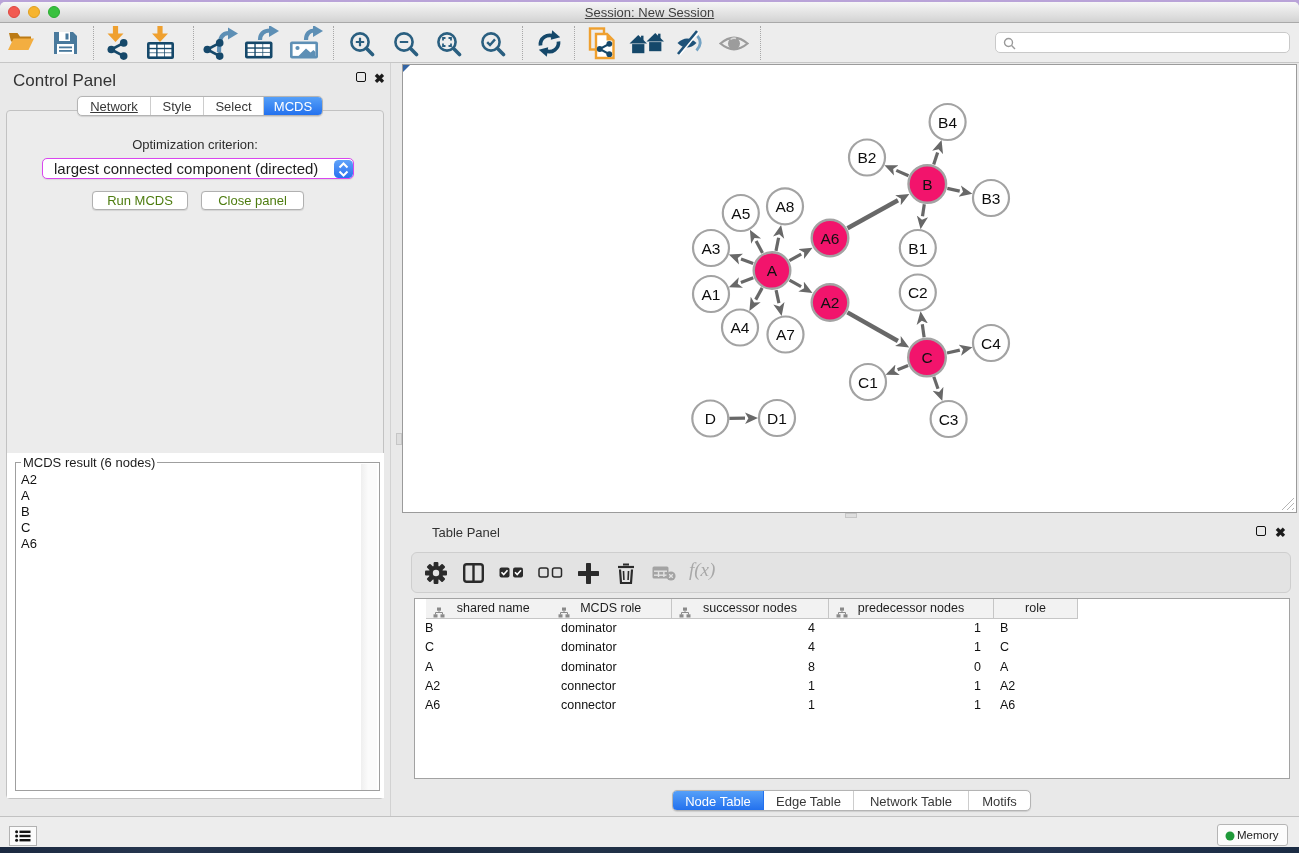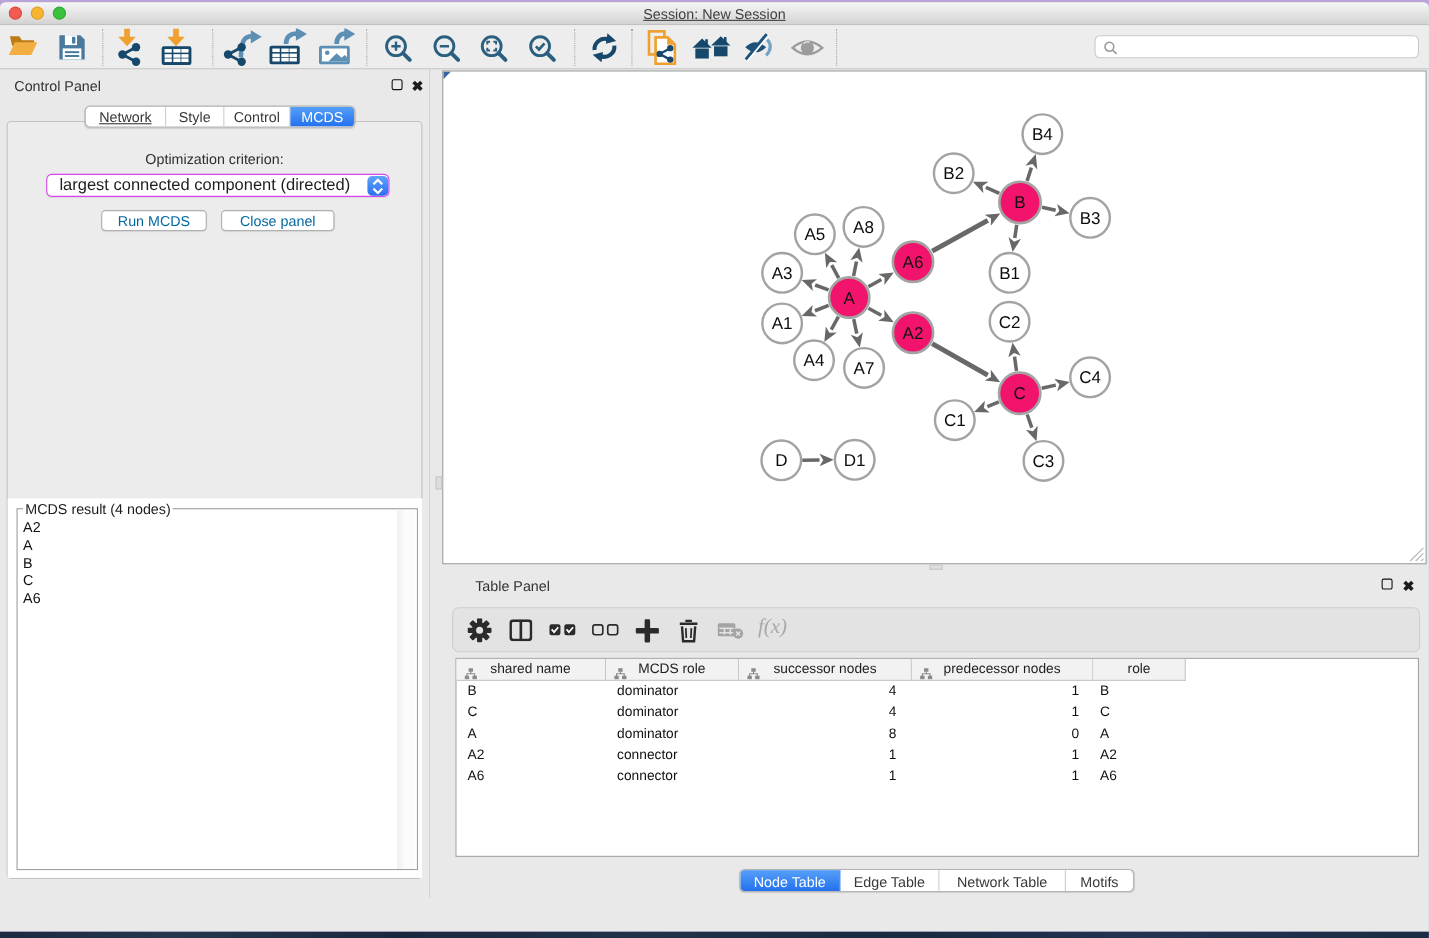--- a/index.html
+++ b/index.html
@@ -14,39 +14,39 @@
   .tl { position:absolute; width:12px; height:12px; border-radius:50%; top:3.5px; }
   #titletext { position:absolute; top:3px; left:0; width:100%; text-align:center;
     font-size:13px; color:#3f3f3f;text-decoration:underline; }
   #toolbar { position:absolute; left:0; top:21px; width:100%; height:40px;
     background:#ededed; border-bottom:1px solid #c6c6c6; }
   .tsep { position:absolute; top:3px; height:34px; width:0;
     border-left:1px dotted #a8a8a8; }
   #searchbox { position:absolute; left:995px; top:9px; width:295px; height:21px;
     background:#fff; border:1px solid #c9c9c9; border-radius:5px; }
   
-  #cp-title { position:absolute; left:13px; top:69px; font-size:13px; color:#323232; }
+  #cp-title { position:absolute; left:13px; top:69px; font-size:17px; color:#323232; }
   .winbtns { position:absolute; font-size:13px; color:#1b1b1b; }
   .seg { position:absolute; display:flex; background:#fff; border:1px solid #b4b4b4;
     border-radius:5px; overflow:hidden; box-shadow:0 0.5px 1px rgba(0,0,0,0.12); }
   .seg > div { font-size:13px; color:#383838; text-align:center; border-right:1px solid #cdcdcd; }
   .seg > div:last-child { border-right:none; }
   .seg > div.sel { background:linear-gradient(#56a0f8,#2371ee); color:#fff; border-right-color:#2371ee; }
   #cp-panel { position:absolute; left:6px; top:108px; width:378px; height:689px;
     background:#ececec; border:1px solid #c2c2c2; border-radius:4px; }
   #optlabel { position:absolute; left:0; top:135px; width:390px; text-align:center;
     font-size:13px; color:#2d2d2d; }
   #cselect { position:absolute; left:42px; top:156px; width:312px; height:21px;
     background:#fff; border:1px solid #d946ef; border-radius:5px;
     font-size:15px; color:#1e1e1e; line-height:19px; padding-left:11px;
     box-shadow:0 0.5px 1px rgba(0,0,0,0.08); }
   #cstepper { position:absolute; right:0.5px; top:0.5px; width:19px; height:18.5px;
     background:linear-gradient(#60a3f9,#2a70ef); border-radius:4.5px; }
   .btn { position:absolute; height:19px; background:#fff; border:1px solid #b0b0b0;
-    border-radius:4px; font-size:13px; color:#0369a1; text-align:center; line-height:17px;
+    border-radius:4px; font-size:13px; color:#4d7c0f; text-align:center; line-height:17px;
     box-shadow:0 0.5px 1px rgba(0,0,0,0.1); }
   #whitewrap { position:absolute; left:7px; top:451px; width:377px; height:345px; background:#fff; }
   #fieldset { position:absolute; left:8px; top:9px; width:365px; height:329px;
     border:1px solid #9f9f9f; }
   #fslegend { position:absolute; left:5px; top:-8px; background:#fff; padding:0 2px;
     font-size:13px; color:#1c1c1c; }
   #fslist { position:absolute; left:5px; top:9px; font-size:13px; color:#111; line-height:15.9px; }
   #fsscroll { position:absolute; right:2px; top:1px; width:16px; height:326px;
     background:linear-gradient(90deg,#efefef,#fbfbfb 45%,#fbfbfb); }
   
@@ -219,38 +219,38 @@
       </div>
   </div>
 
   <div class="abs" style="left:390px;top:61px;width:1px;height:753px;background:#d2d2d2;"></div>
   <div id="cp-title">Control Panel</div>
   <div class="winbtns" style="left:356px;top:68px;"><span style="display:inline-block;width:10px;height:10px;border:1.5px solid #111;border-radius:2px;"></span></div>
   <div class="winbtns" style="left:374px;top:69px;font-weight:bold;">✖</div>
   <div class="seg" style="left:77px;top:94px;height:20px;z-index:5;">
     <div style="width:73px;line-height:20px;text-decoration:underline;">Network</div>
     <div style="width:53px;line-height:20px;">Style</div>
-    <div style="width:60px;line-height:20px;">Control</div>
+    <div style="width:60px;line-height:20px;">Select</div>
     <div class="sel" style="width:58px;line-height:20px;">MCDS</div>
   </div>
   <div id="cp-panel"></div>
   <div id="optlabel">Optimization criterion:</div>
   <div id="cselect">largest connected component (directed)
     <div id="cstepper">
         <svg class="abs" style="left:3px;top:2px" width="13" height="15" viewBox="0 0 13 15">
           <path d="M2.5,5.5 L6.5,1.5 L10.5,5.5" stroke="#fff" stroke-width="2" fill="none"></path>
           <path d="M2.5,9.5 L6.5,13.5 L10.5,9.5" stroke="#fff" stroke-width="2" fill="none"></path>
         </svg>
       </div>
   </div>
   <div class="btn" style="left:92px;top:189px;width:96px;">Run MCDS</div>
   <div class="btn" style="left:201px;top:189px;width:103px;">Close panel</div>
   <div id="whitewrap">
     <div id="fieldset">
-      <div id="fslegend">MCDS result (4 nodes)</div>
+      <div id="fslegend">MCDS result (6 nodes)</div>
       <div id="fslist">A2<br>A<br>B<br>C<br>A6</div>
       <div id="fsscroll"></div>
     </div>
   </div>
 
   <div id="gwin">
     <svg class="abs" style="left:0;top:0;z-index:4" width="7" height="7" viewBox="0 0 7 7">
         <path d="M0,0 L7,0 L0,7 Z" fill="#3465a4"></path>
       </svg>
     <svg class="abs" style="left:0;top:23px;" width="893" height="425" viewBox="0 0 893 425">
@@ -380,21 +380,21 @@
         <rect x="2.0" y="4.5" width="13" height="1.4" fill="#e3e3e3"></rect>
         <rect x="5.833333333333333" y="5.5" width="1.4" height="5.5" fill="#e3e3e3"></rect>
         <rect x="2.0" y="8.5" width="13" height="1.4" fill="#e3e3e3"></rect>
         <rect x="11.166666666666666" y="5.5" width="1.4" height="5.5" fill="#e3e3e3"></rect>
         <circle cx="19" cy="10" r="4.6" fill="#a3a3a3"></circle>
         <path d="M17.2,8.2 l3.6,3.6 M20.8,8.2 l-3.6,3.6" stroke="#e3e3e3" stroke-width="1.3"></path>
       </svg>
 <div class="abs" style="left:277px;top:6px;font-family:'Liberation Serif',serif;font-style:italic;font-size:19px;color:#a8a8a8;">f(x)</div>
     </div>
   <div id="tbl">
-    <div class="th" style="left:0px;width:135.5px;"><span style="position:absolute;left:7px;top:4px;"><svg width="12" height="11" viewBox="0 0 12 11" style="vertical-align:-1.5px">
+    <div class="th" style="left:11px;width:135.5px;"><span style="position:absolute;left:7px;top:4px;"><svg width="12" height="11" viewBox="0 0 12 11" style="vertical-align:-1.5px">
             <rect x="4" y="0.5" width="4" height="3.2" fill="#8a8a8a"></rect>
             <path d="M6,3.5 v2 M2.5,7.5 v-2 h7 v2" stroke="#8a8a8a" stroke-width="1" fill="none"></path>
             <rect x="0.5" y="7.3" width="4" height="3.2" fill="#8a8a8a"></rect>
             <rect x="7.5" y="7.3" width="4" height="3.2" fill="#8a8a8a"></rect>
           </svg></span>shared name</div>
 <div class="th" style="left:135.5px;width:121.5px;"><span style="position:absolute;left:7px;top:4px;"><svg width="12" height="11" viewBox="0 0 12 11" style="vertical-align:-1.5px">
             <rect x="4" y="0.5" width="4" height="3.2" fill="#8a8a8a"></rect>
             <path d="M6,3.5 v2 M2.5,7.5 v-2 h7 v2" stroke="#8a8a8a" stroke-width="1" fill="none"></path>
             <rect x="0.5" y="7.3" width="4" height="3.2" fill="#8a8a8a"></rect>
             <rect x="7.5" y="7.3" width="4" height="3.2" fill="#8a8a8a"></rect>
@@ -440,14 +440,29 @@
   </div>
   <div class="seg" style="left:672px;top:788px;height:21px;">
     <div class="sel" style="width:91px;line-height:21px;">Node Table</div>
     <div style="width:90px;line-height:21px;">Edge Table</div>
     <div style="width:115px;line-height:21px;">Network Table</div>
     <div style="width:61px;line-height:21px;">Motifs</div>
   </div>
 
   <div class="abs" style="left:396px;top:431px;width:6px;height:12px;background:#dedede;border:1px solid #c6c6c6;"></div>
   <div class="abs" style="left:845px;top:511px;width:12px;height:5px;background:#dedede;border:1px solid #c6c6c6;"></div>
+  <div id="statusbar">
+    <div id="listbtn">
+        <svg class="abs" style="left:5px;top:3px" width="16" height="12" viewBox="0 0 16 12">
+          <circle cx="1.6" cy="1.8" r="1.5" fill="#111"></circle>
+          <circle cx="1.6" cy="6" r="1.5" fill="#111"></circle>
+          <circle cx="1.6" cy="10.2" r="1.5" fill="#111"></circle>
+          <rect x="4.5" y="0.6" width="11" height="2.4" fill="#111"></rect>
+          <rect x="4.5" y="4.8" width="11" height="2.4" fill="#111"></rect>
+          <rect x="4.5" y="9" width="11" height="2.4" fill="#111"></rect>
+        </svg>
+      </div>
+    <div id="memorybtn"><svg class="abs" style="left:7px;top:6px" width="10" height="10" viewBox="0 0 10 10">
+          <circle cx="5" cy="5" r="4.5" fill="#1f9939"></circle>
+        </svg>Memory</div>
+  </div>
 </div>
 <div id="darkstrip"></div>
 
 </body></html>

